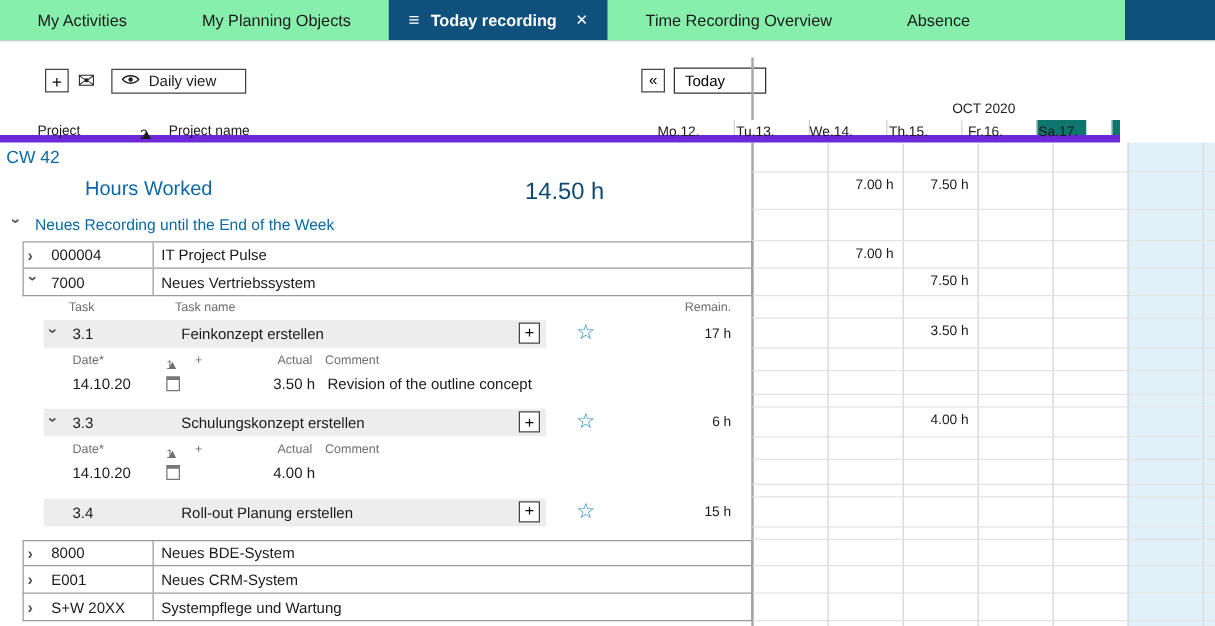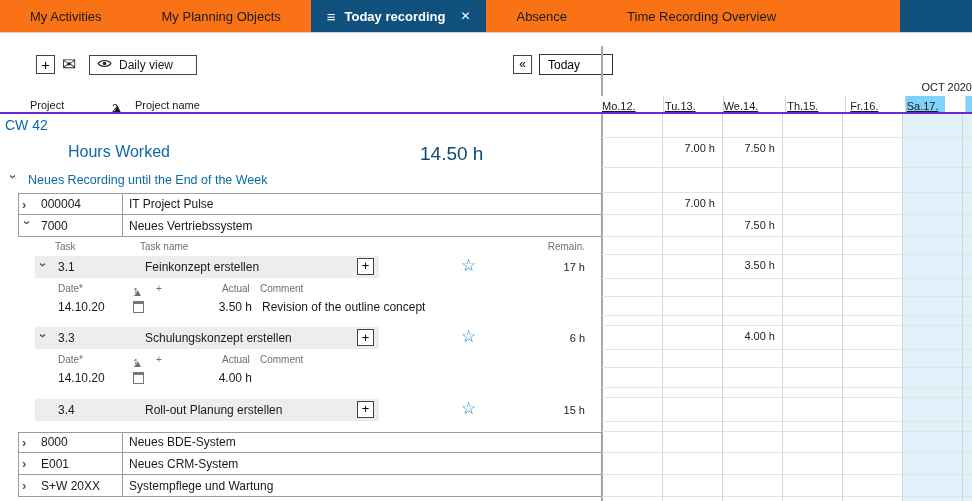--- a/index.html
+++ b/index.html
@@ -2,21 +2,21 @@
 <html><head>
 <meta charset="utf-8">
 <style>
   * { margin:0; padding:0; box-sizing:border-box; }
   html,body { background:#fff; }
   .app { position:relative; width:972px; height:501px; overflow:hidden;
          font-family:"Liberation Sans", sans-serif; font-size:12px; color:#1a1a1a; background:#fff; }
 
   
   .tabbar { position:absolute; top:0; left:0; width:100%; height:33px; display:flex;
-            align-items:stretch; border-bottom:1px solid #c9d1d7; background:#f97316; }
+            align-items:stretch; border-bottom:1px solid #c9d1d7; background:#86efac; }
   .tab { display:flex; align-items:center; padding:0 30px; font-size:13px; cursor:pointer; white-space:nowrap; }
   .tab.active { background:#10507c; color:#fff; padding:0 16px; gap:9px; font-weight:bold; }
   .micon { font-size:15px; line-height:1; }
   .xicon { font-size:12px; margin-left:6px; font-weight:normal; }
   .tab-overflow { margin-left:auto; width:72px; background:#10507c; }
 
   
   .toolbar { position:absolute; top:46px; left:0; width:100%; height:34px; }
   .sqbtn { position:absolute; top:9px; width:19px; height:19px; border:1px solid #444; background:#fff;
            font-size:14px; line-height:16px; text-align:center; padding:0; font-family:inherit; cursor:pointer; }
@@ -25,32 +25,32 @@
   .viewsel { position:absolute; left:89px; top:9px; height:20px; width:108px; border:1px solid #444;
              display:flex; align-items:center; gap:7px; padding:0 7px; background:#fff; cursor:pointer; }
   .btn-prev { left:513px; font-size:12px; line-height:15px; }
   .todaybtn { position:absolute; left:539px; top:8px; width:74px; height:21px; border:1px solid #333;
               background:#fff; text-align:left; padding:0 8px; font-size:12px; font-family:inherit; cursor:pointer; }
 
   
   .splitter { position:absolute; left:601px; top:46px; bottom:0; width:2px; background:#a8a8a8; }
 
   
-  .monthrow { position:absolute; top:79px; left:602px; width:370px; height:17px; text-align:right;
+  .monthrow { position:absolute; top:79px; left:602px; width:370px; height:17px; text-align:center;
               font-size:11px; color:#222; padding-top:2px; }
-  .hdrrow { position:absolute; top:96px; left:0; width:972px; height:18px; display:flex;
-            border-bottom:2px solid #6d28d9; background:#fff;text-decoration:underline; }
+  .hdrrow { position:absolute; top:96px; left:0; width:896px; height:18px; display:flex;
+            border-bottom:6px solid #6d28d9; background:#fff; }
   .hdr-left { width:602px; position:relative; }
   .hdr-left span { position:absolute; top:3px; font-size:11px; }
   .col-project { left:30px; } .sortbadge { left:112px; cursor:pointer; } .col-pname { left:135px; }
   .tri { font-size:7px; vertical-align:2px; }
   .hdr-days { width:370px; display:flex;gap:20px; }
   .dh { width:60px; text-align:right; padding:4px 7px 0 0; font-size:11px; border-left:1px solid #d4d4d4; }
   .dh:first-child { border-left:none; }
-  .dh.sat, .dh-edge { background:#7dd3fc; }
+  .dh.sat, .dh-edge { background:#0f766e; }
   .dh-edge { width:10px; border-left:1px solid #d4d4d4; }
 
   
   .rows { position:absolute; top:114px; left:0; width:972px; bottom:0; display:flex; flex-direction:column; }
   .row { display:flex; width:100%; }
   .lp { width:602px; position:relative; }
   .cal { width:370px; display:flex; }
   .c { width:60px; border-left:1px solid #d4d4d4; border-bottom:1px solid #e3e3e3;
        font-size:11px; text-align:right; padding:4px 7px 0 0; color:#1a1a1a; }
   .c:first-child { border-left:none; }
@@ -75,21 +75,21 @@
   .row.topb .pbox { border-top:1px solid #9b9b9b; }
   .pc1 { width:104px; border-right:1px solid #9b9b9b; display:flex; align-items:center;
          padding-left:3px; gap:9px; font-size:12px; cursor:pointer; }
   .pc2 { flex:1; display:flex; align-items:center; padding-left:6px; font-size:12px; }
 
   
   .thdr span, .ehdr span { position:absolute; top:4px; font-size:10px; color:#6e6e6e; }
   .th-task{left:55px} .th-name{left:140px} .th-remain{right:17px}
   .eh-date{left:58px} .eh-sort{left:133px} .eh-add{left:156px; color:#333; font-size:11px; cursor:pointer;}
   .eh-actual{left:222px} .eh-comment{left:260px}
-  .tstrip { position:absolute; left:35px; top:1px; bottom:1px; width:344px; background:#ededed; }
+  .tstrip { position:absolute; left:35px; top:1px; bottom:1px; width:402px; background:#ededed; }
   .tchev { position:absolute; left:3px; top:5px; }
   .tid   { position:absolute; left:23px; top:4px; font-size:12px; }
   .tname { position:absolute; left:110px; top:4px; font-size:12px; }
   .taddbtn { position:absolute; right:5px; top:2px; width:17px; height:17px; border:1px solid #444;
              background:#fff; font-size:13px; line-height:14px; text-align:center; padding:0; cursor:pointer; }
   .tstar { position:absolute; left:461px; top:2px; font-size:17px; color:#1b86c9; line-height:1; cursor:pointer; }
   .tremain { position:absolute; right:17px; top:6px; font-size:11px; }
   .e-date { position:absolute; left:58px; top:3px; font-size:12px; }
   .calicon { position:absolute; left:133px; top:4px; width:11px; height:12px;
              border:1px solid #777; border-top:3px solid #777; background:#fff; cursor:pointer; }
@@ -102,22 +102,22 @@
 <div class="app">
 
   <div class="tabbar">
     <div class="tab">My Activities</div>
     <div class="tab">My Planning Objects</div>
     <div class="tab active">
       <span class="micon">≡</span>
       <span>Today recording</span>
       <span class="xicon">✕</span>
     </div>
+    <div class="tab">Time Recording Overview</div>
     <div class="tab">Absence</div>
-    <div class="tab">Time Recording Overview</div>
     <div class="tab-overflow"></div>
   </div>
 
   <div class="toolbar">
     <button class="sqbtn btn-add">+</button>
     <span class="mailbtn">✉</span>
     <div class="viewsel">
       <span><svg width="15" height="11" viewBox="0 0 15 11">
             <path d="M1 5.5 C4 1.5 11 1.5 14 5.5 C11 9.5 4 9.5 1 5.5 Z" fill="none" stroke="#222" stroke-width="1.2"></path>
             <circle cx="7.5" cy="5.5" r="1.8" fill="#222"></circle>

